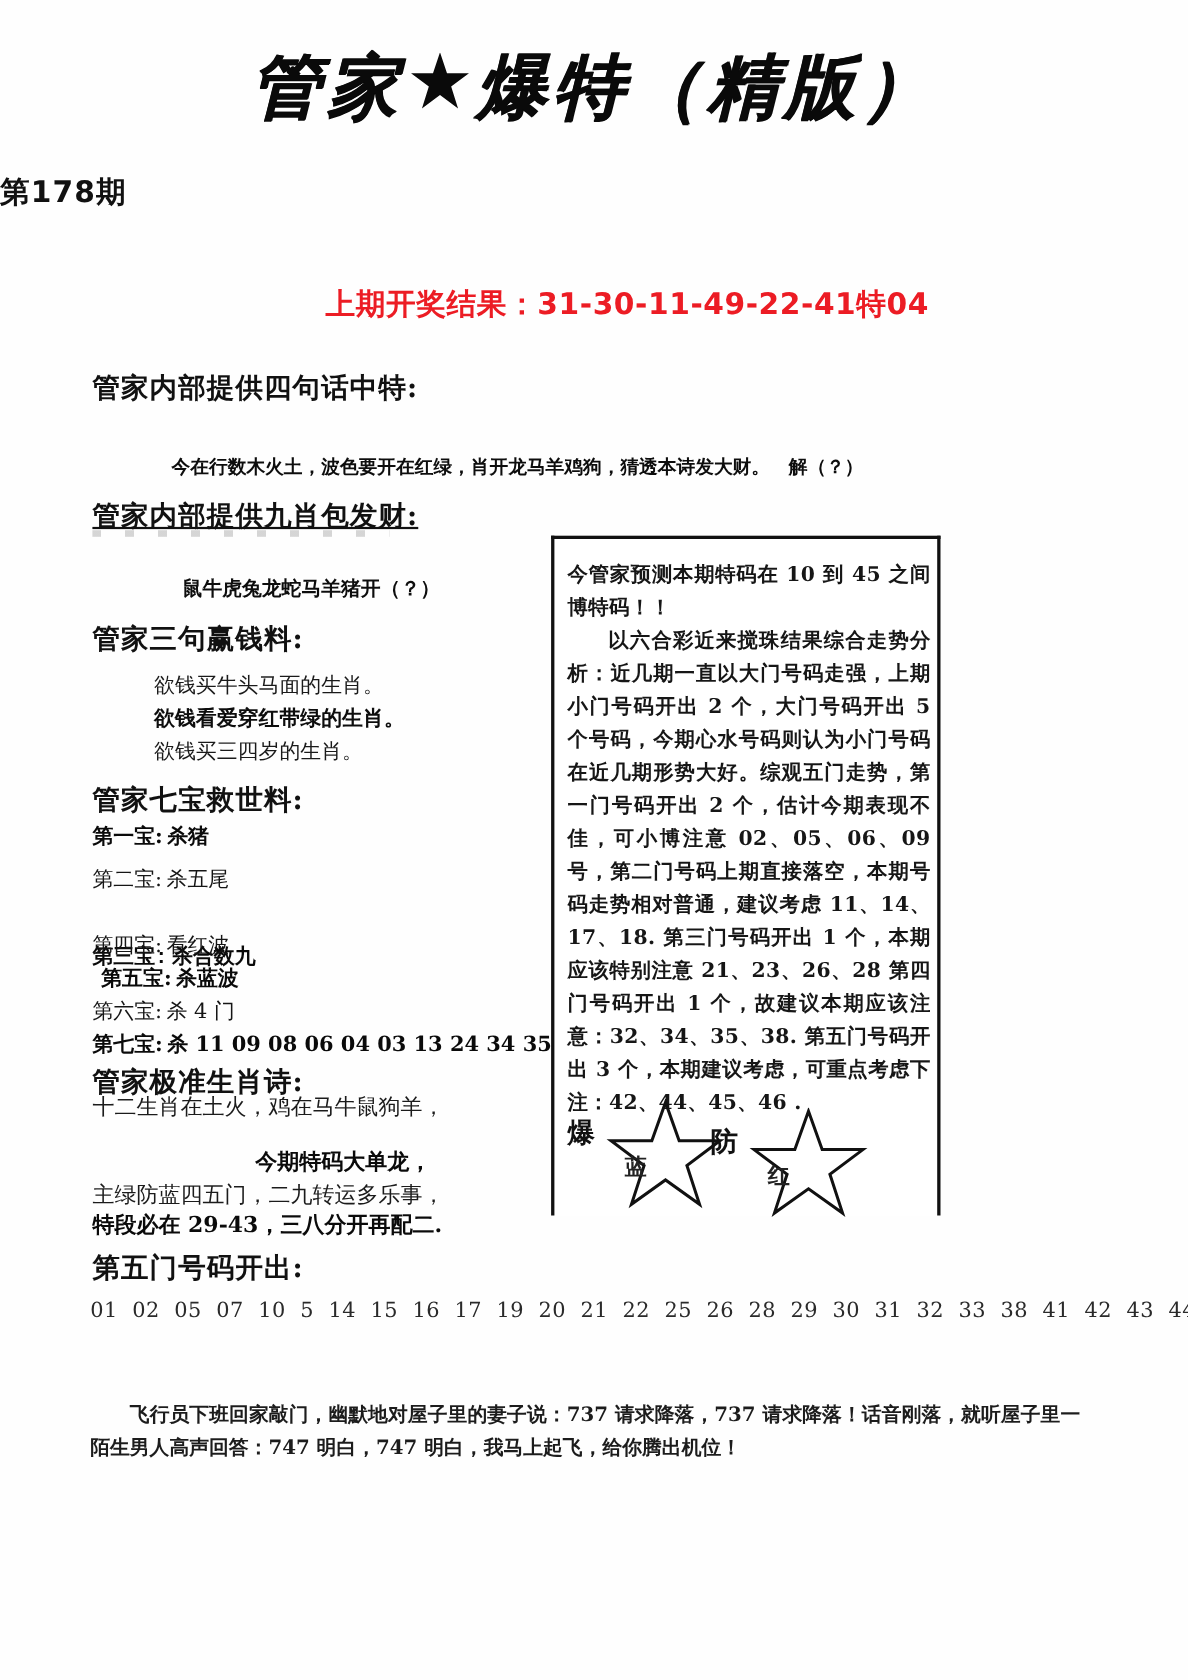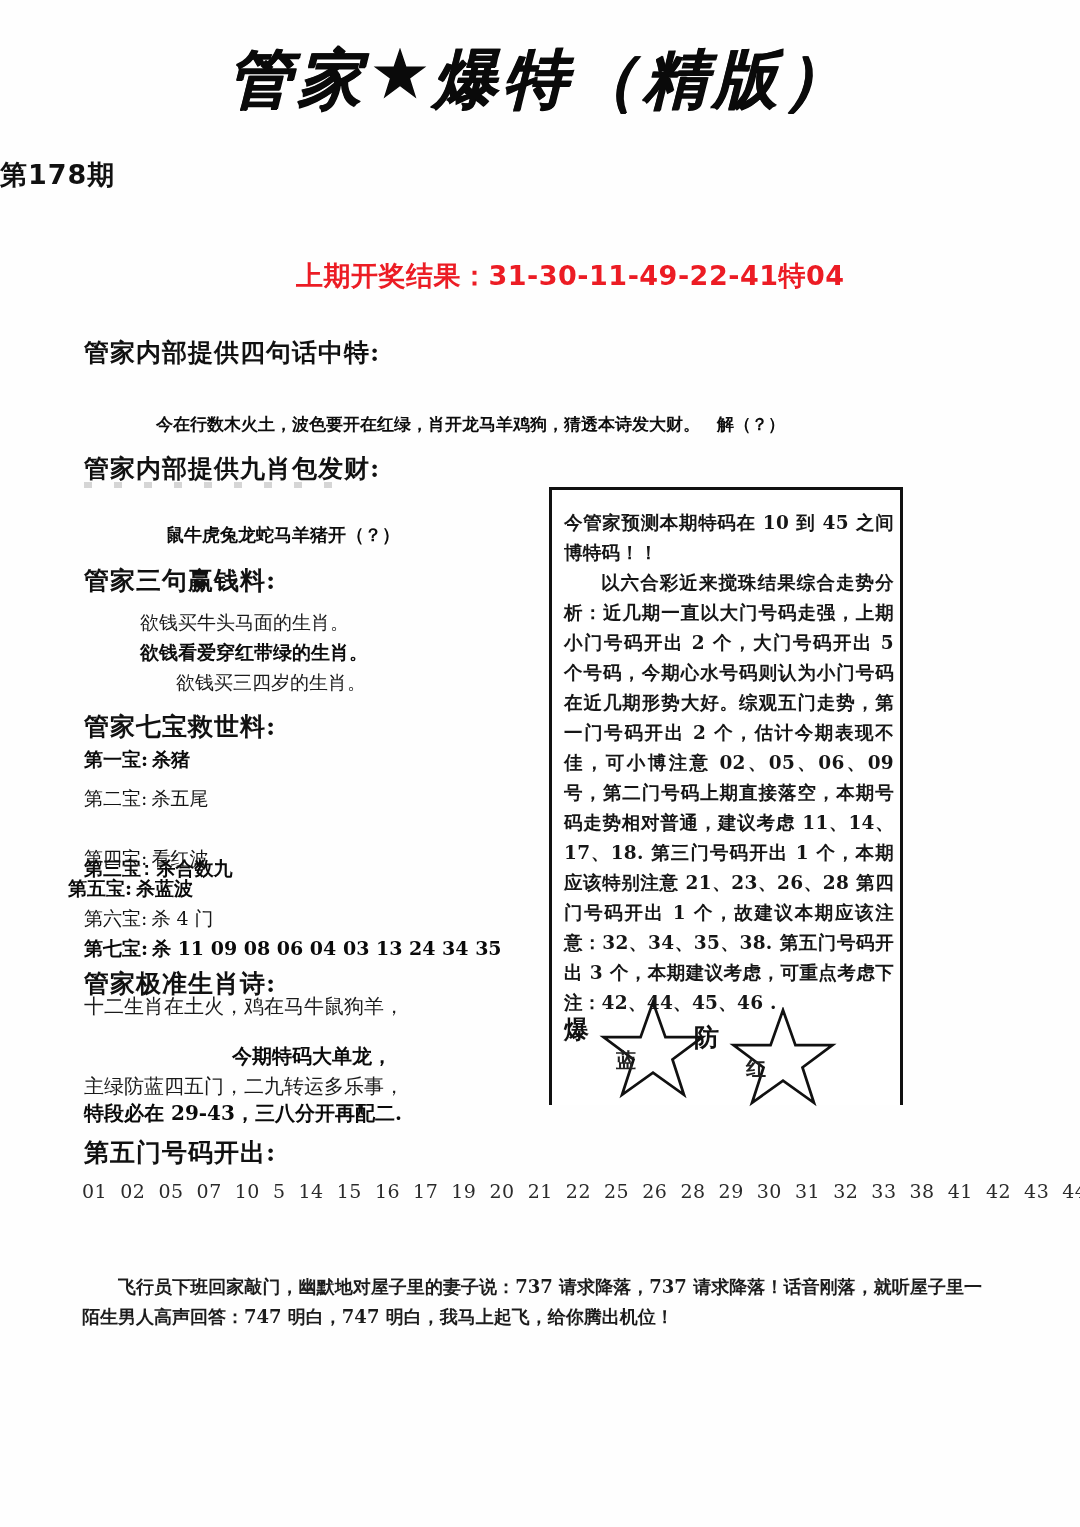--- a/index.html
+++ b/index.html
@@ -151,21 +151,20 @@
     position: absolute;
     left: 501px;
     top: 487px;
     width: 354px;
     height: 618px;
     border-left: 3px solid #111111;
     border-right: 3px solid #111111;
     border-top: 3px solid #111111;
     box-sizing: border-box;
     background: #ffffff;
-    margin-left: 48px;
   }
   .panel-text {
     position: absolute;
     left: 12px;
     top: 18px;
     width: 330px;
     font-family: "DejaVu Serif", "Liberation Serif", serif;
     font-size: 18.5px;
     line-height: 30px;
     color: #161616;
@@ -251,44 +250,44 @@
 
   <div class="issue">第178期</div>
 
   <div class="last-result">
     <span>上期开奖结果：</span><span>31-30-11-49-22-41特04</span>
   </div>
 
   <div class="sec-head" style="left:84px; top:336px;">管家内部提供四句话中特:</div>
   <div class="body-line bold" style="left:156px; top:413px;">今在行数木火土，波色要开在红绿，肖开龙马羊鸡狗，猜透本诗发大财。　解（？）</div>
 
-  <div class="sec-head" style="left:84px; top:452px;">管家内部提供九肖包发财:</div>
+  <div class="sec-head" style="left:84px; top:452px;text-decoration:underline;">管家内部提供九肖包发财:</div>
   <div class="dotted-artifact"></div>
   <div class="body-line bold" style="left:166px; top:523px; font-size:18px;">鼠牛虎兔龙蛇马羊猪开（？）</div>
 
   <div class="sec-head" style="left:84px; top:564px;">管家三句赢钱料:</div>
   <div class="body-line" style="left:140px; top:610px; font-size:19px;">欲钱买牛头马面的生肖。</div>
   <div class="body-line bold" style="left:140px; top:640px; font-size:19px;">欲钱看爱穿红带绿的生肖。</div>
-  <div class="body-line" style="left:140px; top:670px; font-size:19px;margin-left:36px;">欲钱买三四岁的生肖。</div>
+  <div class="body-line" style="left:140px; top:670px; font-size:19px;">欲钱买三四岁的生肖。</div>
 
   <div class="sec-head" style="left:84px; top:710px;">管家七宝救世料:</div>
 
   <div class="treasure strong" style="left:84px; top:747px;">
     <span class="t-label">第一宝:</span><span class="t-value">杀猪</span>
   </div>
   <div class="treasure" style="left:84px; top:786px;">
     <span class="t-label">第二宝:</span><span class="t-value">杀五尾</span>
   </div>
   <div class="treasure strong" style="left:84px; top:856px;font-family:Liberation Mono, monospace;">
     <span class="t-label">第三宝:</span><span class="t-value">杀合数九</span>
   </div>
   <div class="treasure" style="left:84px; top:846px;">
     <span class="t-label">第四宝:</span><span class="t-value">看红波</span>
   </div>
-  <div class="treasure strong" style="left:68px; top:876px;">
+  <div class="treasure strong" style="left:92px; top:876px;">
     <span class="t-label">第五宝:</span><span class="t-value">杀蓝波</span>
   </div>
   <div class="treasure" style="left:84px; top:906px;">
     <span class="t-label">第六宝:</span><span class="t-value">杀 4 门</span>
   </div>
   <div class="treasure strong" style="left:84px; top:936px;">
     <span class="t-label">第七宝:</span><span class="t-value">杀 11  09  08  06  04  03  13  24  34  35</span>
   </div>
 
   <div class="sec-head" style="left:84px; top:967px;">管家极准生肖诗:</div>

